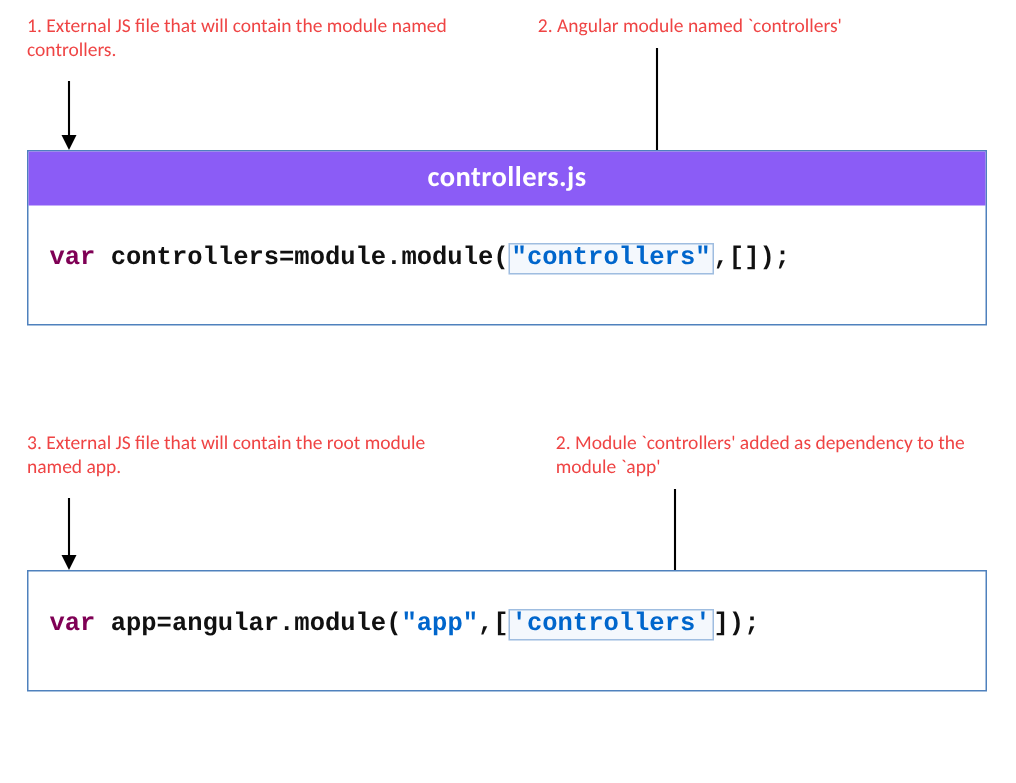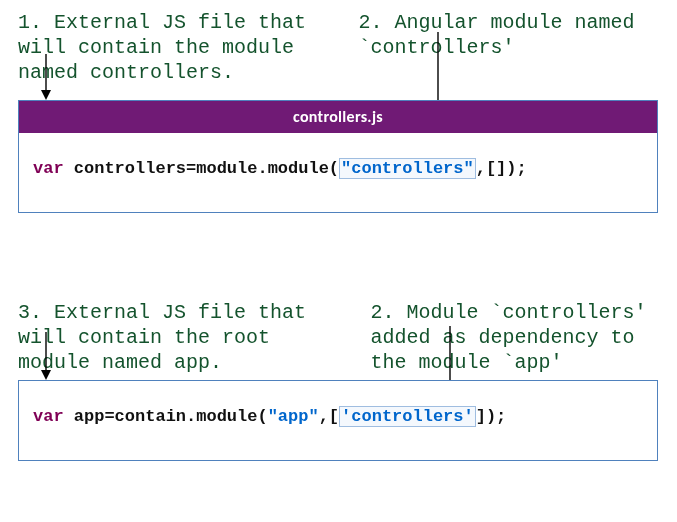--- a/index.html
+++ b/index.html
@@ -13,44 +13,43 @@
     position: relative;
     color: #333;
   }
   .captions-row {
     position: absolute;
     left: 18px;
     right: 18px;
     display: flex;
   }
   .captions-row.top { top: 10px; }
-  .captions-row.bottom { top: 300px; gap: 24px; }
+  .captions-row.bottom { top: 288px; gap: 24px; }
   .caption {
-    font-size: 20px;
+    font-size: 13px;
     line-height: 1.25;
-    color: #14532d;
+    color: #ef4444;
     width: 310px;
-    font-family: Liberation Mono, monospace;
   }
   .caption.right { margin-left: 40px; }
   .code-card {
     position: absolute;
     left: 18px;
     width: 640px;
     border: 1px solid #4f81bd;
     background: #ffffff;
   }
   .code-card.one { top: 100px; }
   .code-card.two { top: 380px; }
   .card-header {
-    background: #701a75;
+    background: #8b5cf6;
     color: #ffffff;
     font-weight: bold;
     text-align: center;
-    font-size: 16px;
+    font-size: 19px;
     padding: 6px 0 7px;
     letter-spacing: 0.3px;
   }
   .code-area {
     padding: 26px 14px 34px 14px;
     font-family: Consolas, "Courier New", monospace;
     font-size: 17px;
     font-weight: bold;
     color: #111;
     white-space: nowrap;
@@ -104,15 +103,15 @@
   <polygon points="10,50 5,40 15,40"></polygon>
 </svg>
 
 <svg class="arrow" style="left:440px; top:324px;" width="20" height="108">
   <line x1="10" y1="2" x2="10" y2="98"></line>
   <polygon points="10,106 5,96 15,96"></polygon>
 </svg>
 
 <div class="code-card two">
   <div class="code-area">
-    <span class="kw-var">var</span><span> app=contain.module(</span><span class="str">"app"</span><span>,[</span><span class="str hl">'controllers'</span><span>]);</span>
+    <span class="kw-var">var</span><span> app=angular.module(</span><span class="str">"app"</span><span>,[</span><span class="str hl">'controllers'</span><span>]);</span>
   </div>
 </div>
 
 </body></html>

